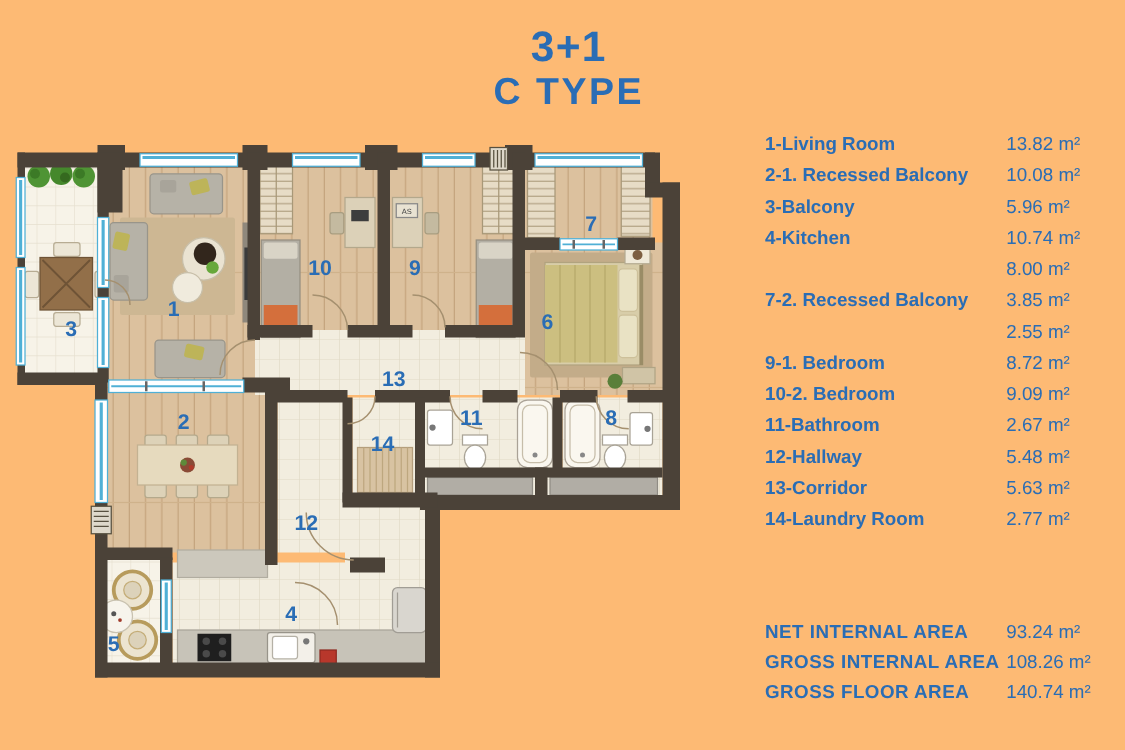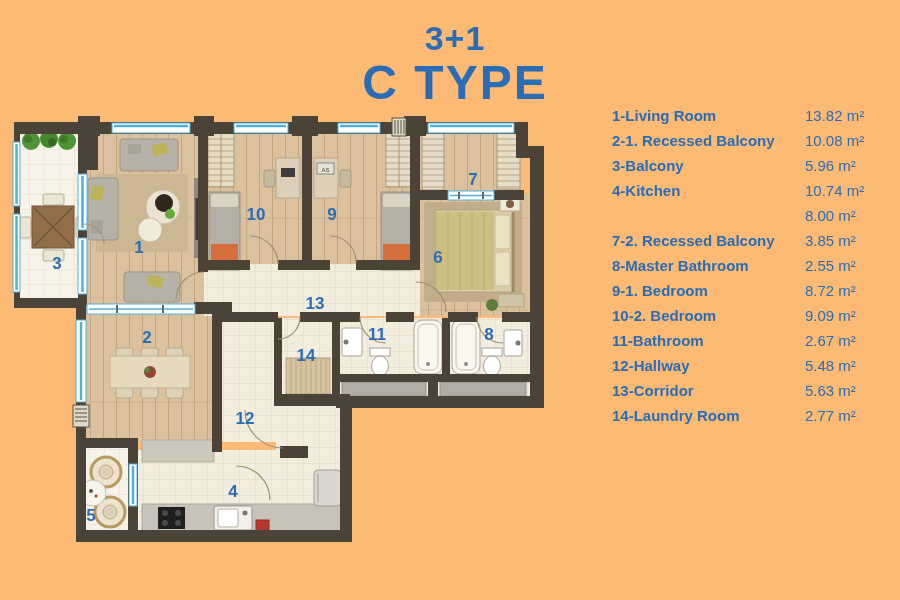--- a/index.html
+++ b/index.html
@@ -1,21 +1,21 @@
 <!DOCTYPE html>
 <html><head>
 <meta charset="utf-8">
 <style>
   html,body{margin:0;padding:0;background:#ffffff;}
   .stage{position:relative;width:900px;height:600px;background:#fdba74;overflow:hidden;
          font-family:"Liberation Sans","DejaVu Sans",sans-serif;}
   .title{position:absolute;left:310px;top:20px;width:290px;text-align:center;
          color:#2a6db5;font-weight:bold;line-height:1.1;}
   .title .t1{font-size:34px;letter-spacing:1px;}
-  .title .t2{font-size:48px;letter-spacing:2px;}
+  .title .t2{font-size:30px;letter-spacing:2px;}
   .legend{position:absolute;left:612px;top:103px;width:286px;}
   .lrow{position:relative;height:25px;line-height:25px;}
   .lab{color:#2a6db5;font-weight:bold;font-size:15px;}
   .val{position:absolute;left:193px;top:0;color:#2a6db5;font-weight:normal;font-size:15px;}
   .totals{position:absolute;left:612px;top:494px;width:288px;}
   .trow{position:relative;height:24px;line-height:24px;}
   .trow .lab{letter-spacing:0.4px;font-size:15px;}
   svg text{font-family:"Liberation Sans","DejaVu Sans",sans-serif;}
   .roomnum{fill:#2a6db5;font-size:17px;font-weight:bold;text-anchor:middle;}
 </style>
@@ -330,23 +330,28 @@
     </g>
   </svg>
 
   <div class="legend">
     <div class="lrow"><span class="lab">1-Living Room</span><span class="val">13.82 m²</span></div>
     <div class="lrow"><span class="lab">2-1. Recessed Balcony</span><span class="val">10.08 m²</span></div>
     <div class="lrow"><span class="lab">3-Balcony</span><span class="val">5.96 m²</span></div>
     <div class="lrow"><span class="lab">4-Kitchen</span><span class="val">10.74 m²</span></div>
     <div class="lrow"><span class="val">8.00 m²</span></div>
     <div class="lrow"><span class="lab">7-2. Recessed Balcony</span><span class="val">3.85 m²</span></div>
-    <div class="lrow"><span class="lab">8-Master Bathroom</span><span class="val">2.55 m²</span></div>
+    <div class="lrow"><span class="val">2.55 m²</span></div>
     <div class="lrow"><span class="lab">9-1. Bedroom</span><span class="val">8.72 m²</span></div>
     <div class="lrow"><span class="lab">10-2. Bedroom</span><span class="val">9.09 m²</span></div>
     <div class="lrow"><span class="lab">11-Bathroom</span><span class="val">2.67 m²</span></div>
     <div class="lrow"><span class="lab">12-Hallway</span><span class="val">5.48 m²</span></div>
     <div class="lrow"><span class="lab">13-Corridor</span><span class="val">5.63 m²</span></div>
     <div class="lrow"><span class="lab">14-Laundry Room</span><span class="val">2.77 m²</span></div>
   </div>
 
+  <div class="totals">
+    <div class="trow"><span class="lab">NET INTERNAL AREA</span><span class="val">93.24 m²</span></div>
+    <div class="trow"><span class="lab">GROSS INTERNAL AREA</span><span class="val">108.26 m²</span></div>
+    <div class="trow"><span class="lab">GROSS FLOOR AREA</span><span class="val">140.74 m²</span></div>
+  </div>
 
 </div>
 
 </body></html>

